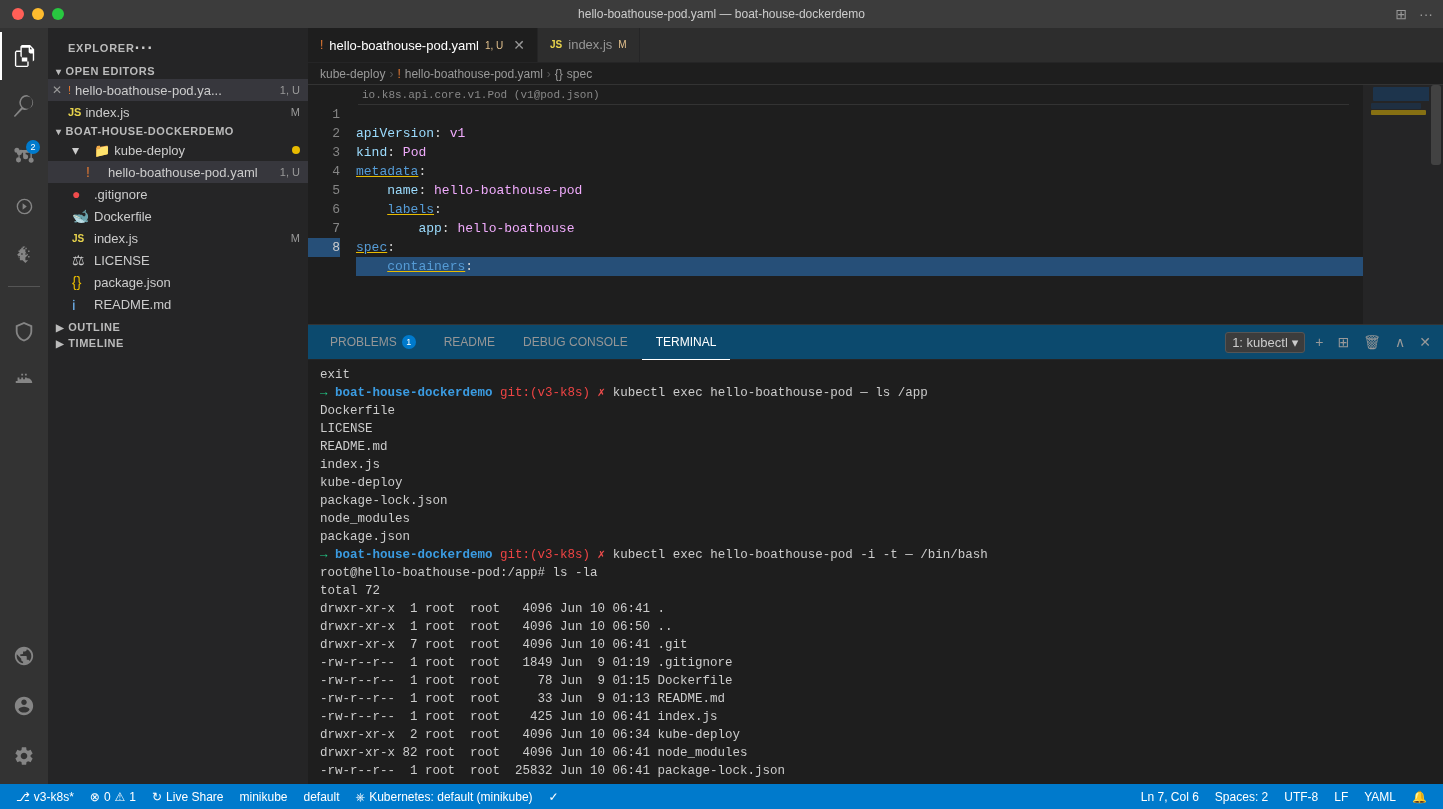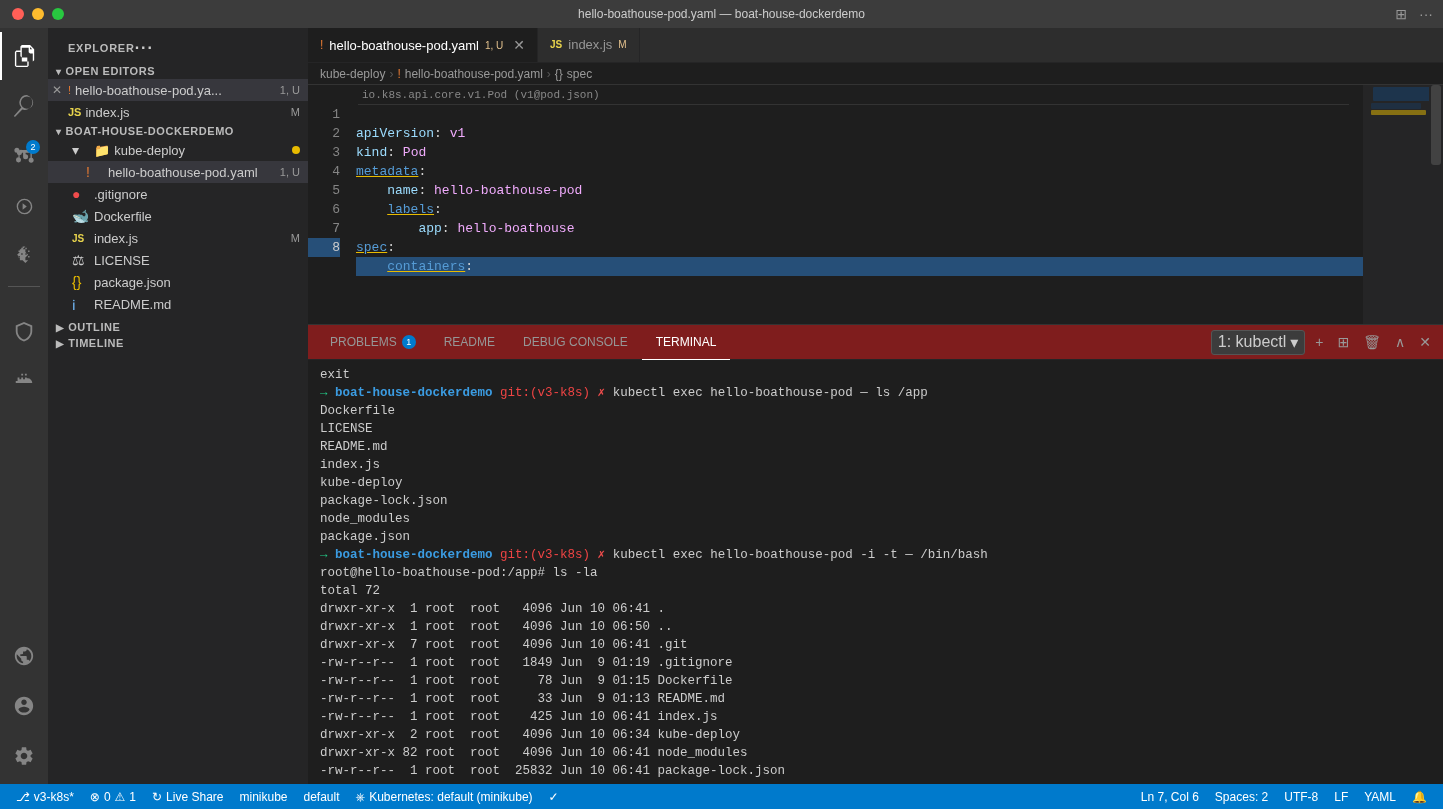--- a/index.html
+++ b/index.html
@@ -317,21 +317,21 @@
     
     #panel {
       height: 460px;
       background: #1e1e1e;
       border-top: 1px solid #333;
       display: flex;
       flex-direction: column;
     }
     #panel-tabs {
       height: 35px;
-      background: #7f1d1d;
+      background: #0c4a6e;
       display: flex;
       align-items: center;
       padding: 0 8px;
       gap: 0;
       border-bottom: 1px solid #252526;
     }
     .panel-tab {
       height: 35px;
       display: flex;
       align-items: center;
@@ -368,21 +368,21 @@
       cursor: pointer;
       font-size: 14px;
       padding: 2px 4px;
       border-radius: 3px;
     }
     #terminal-selector {
       background: #3c3c3c;
       color: #cccccc;
       border: 1px solid #555;
       padding: 2px 6px;
-      font-size: 16px;
+      font-size: 13px;
       border-radius: 3px;
       cursor: pointer;
       display: flex;
       align-items: center;
       gap: 4px;
     }
 
     #terminal-content {
       flex: 1;
       background: #1e1e1e;

